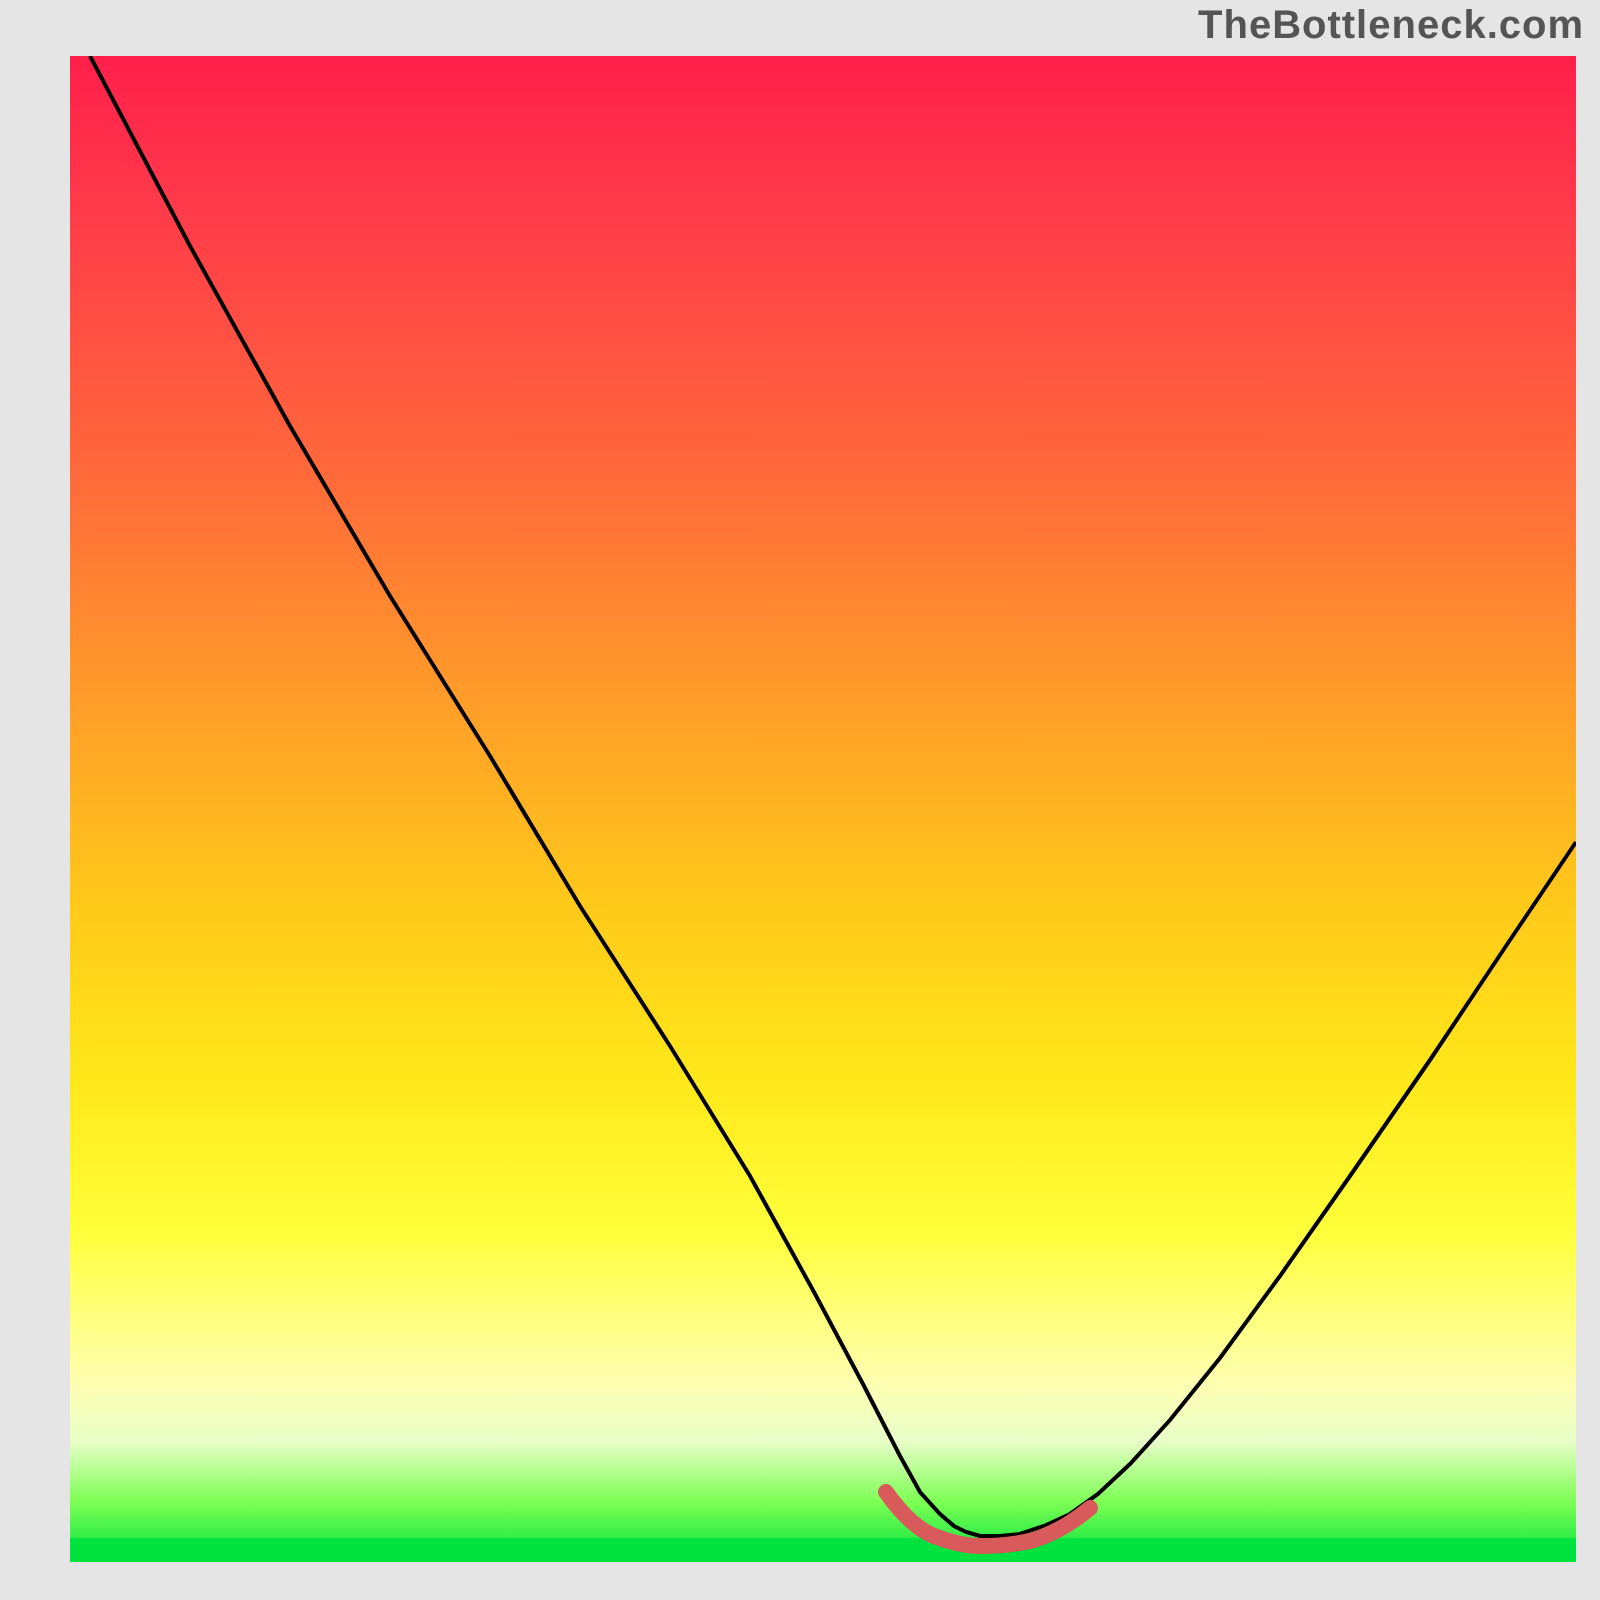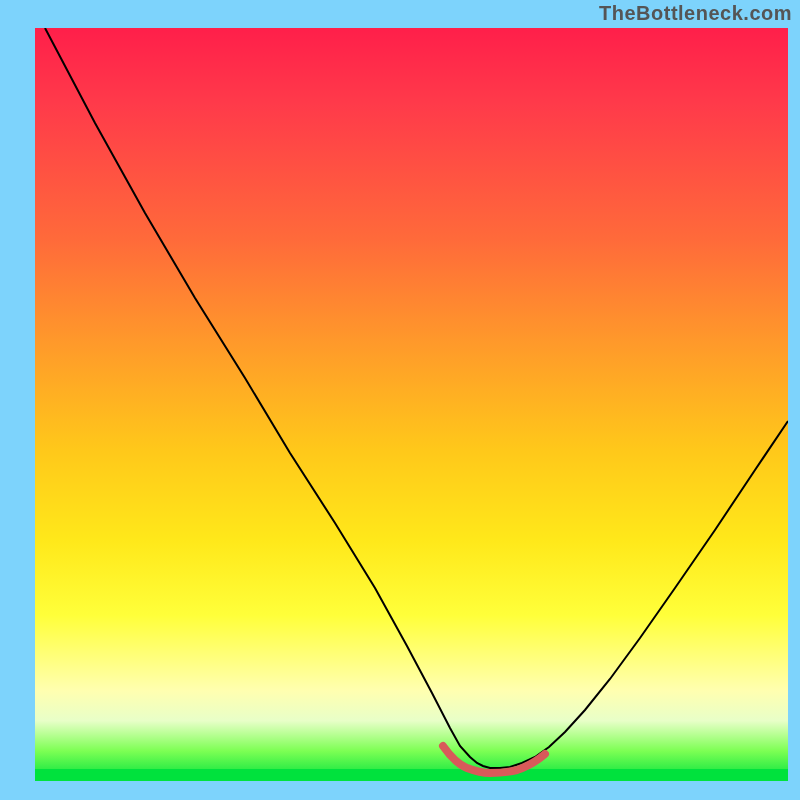--- a/index.html
+++ b/index.html
@@ -8,21 +8,21 @@
     width: 800px;
     height: 800px;
     background: #000;
     overflow: hidden;
     font-family: Arial, Helvetica, sans-serif;
   }
   .frame {
     position: relative;
     width: 800px;
     height: 800px;
-    background: #7dd3fc;
+    background: #e5e5e5;
   }
   .attribution {
     position: absolute;
     top: 2px;
     right: 8px;
     color: #555;
     font-size: 20px;
     font-weight: 600;
     letter-spacing: 0.5px;
     z-index: 5;

